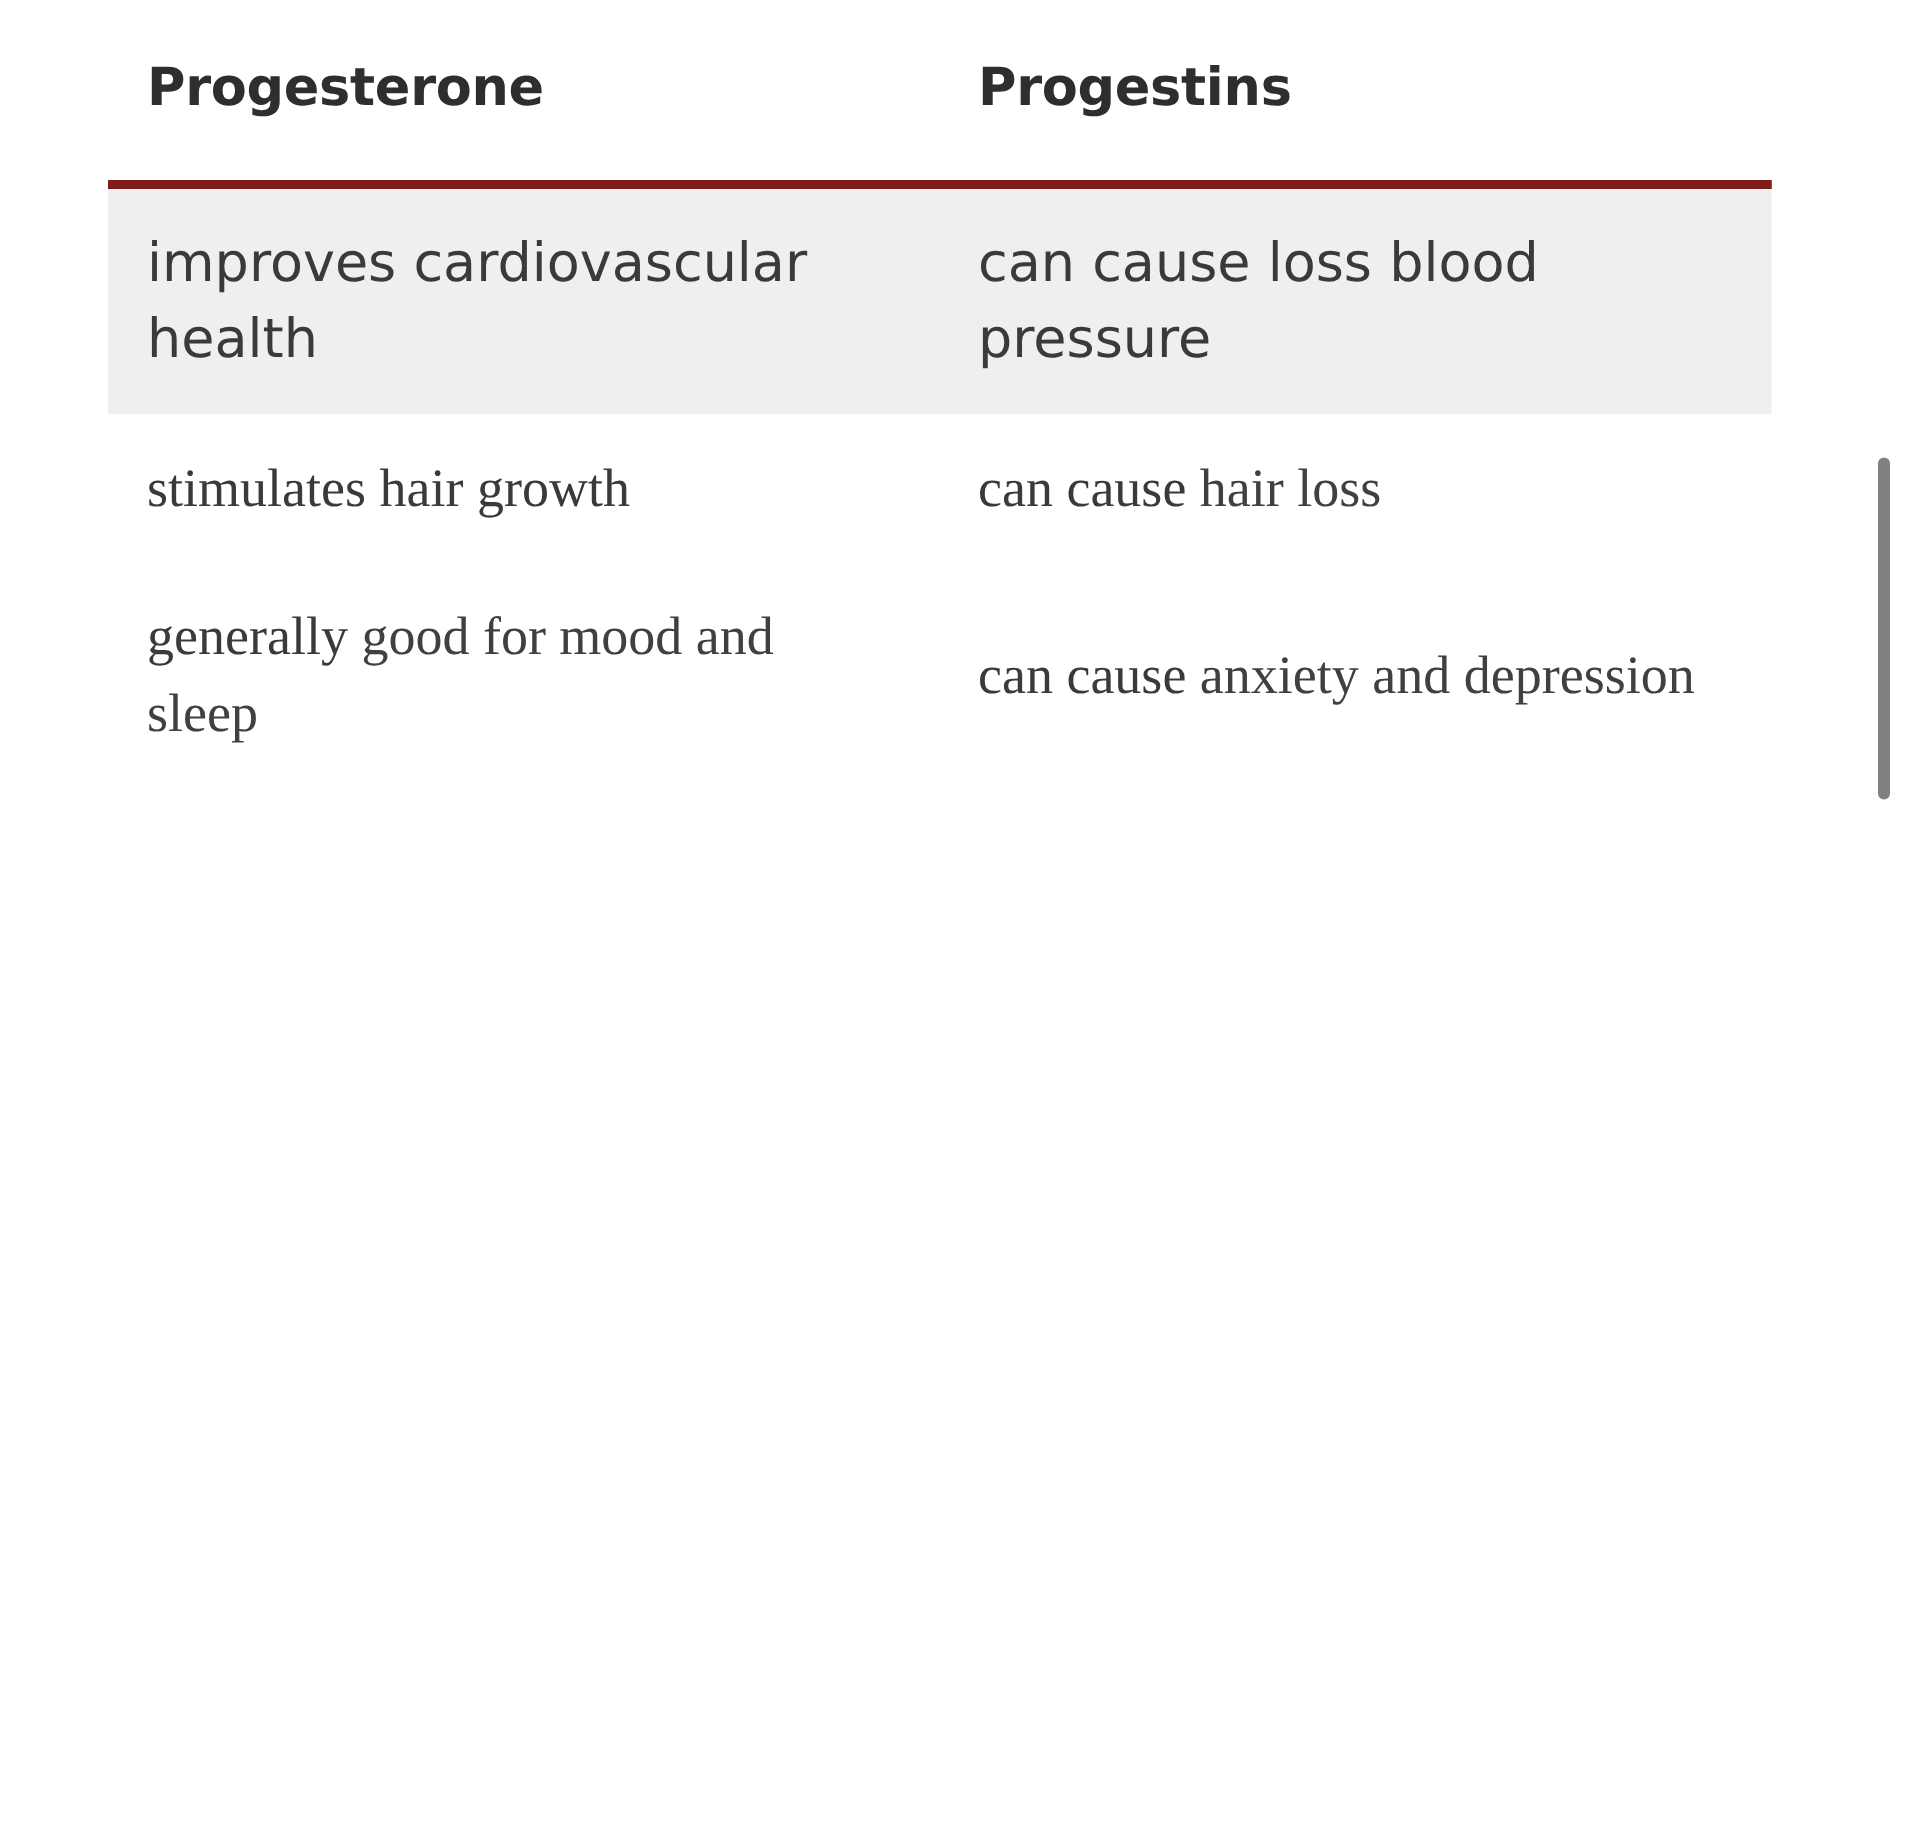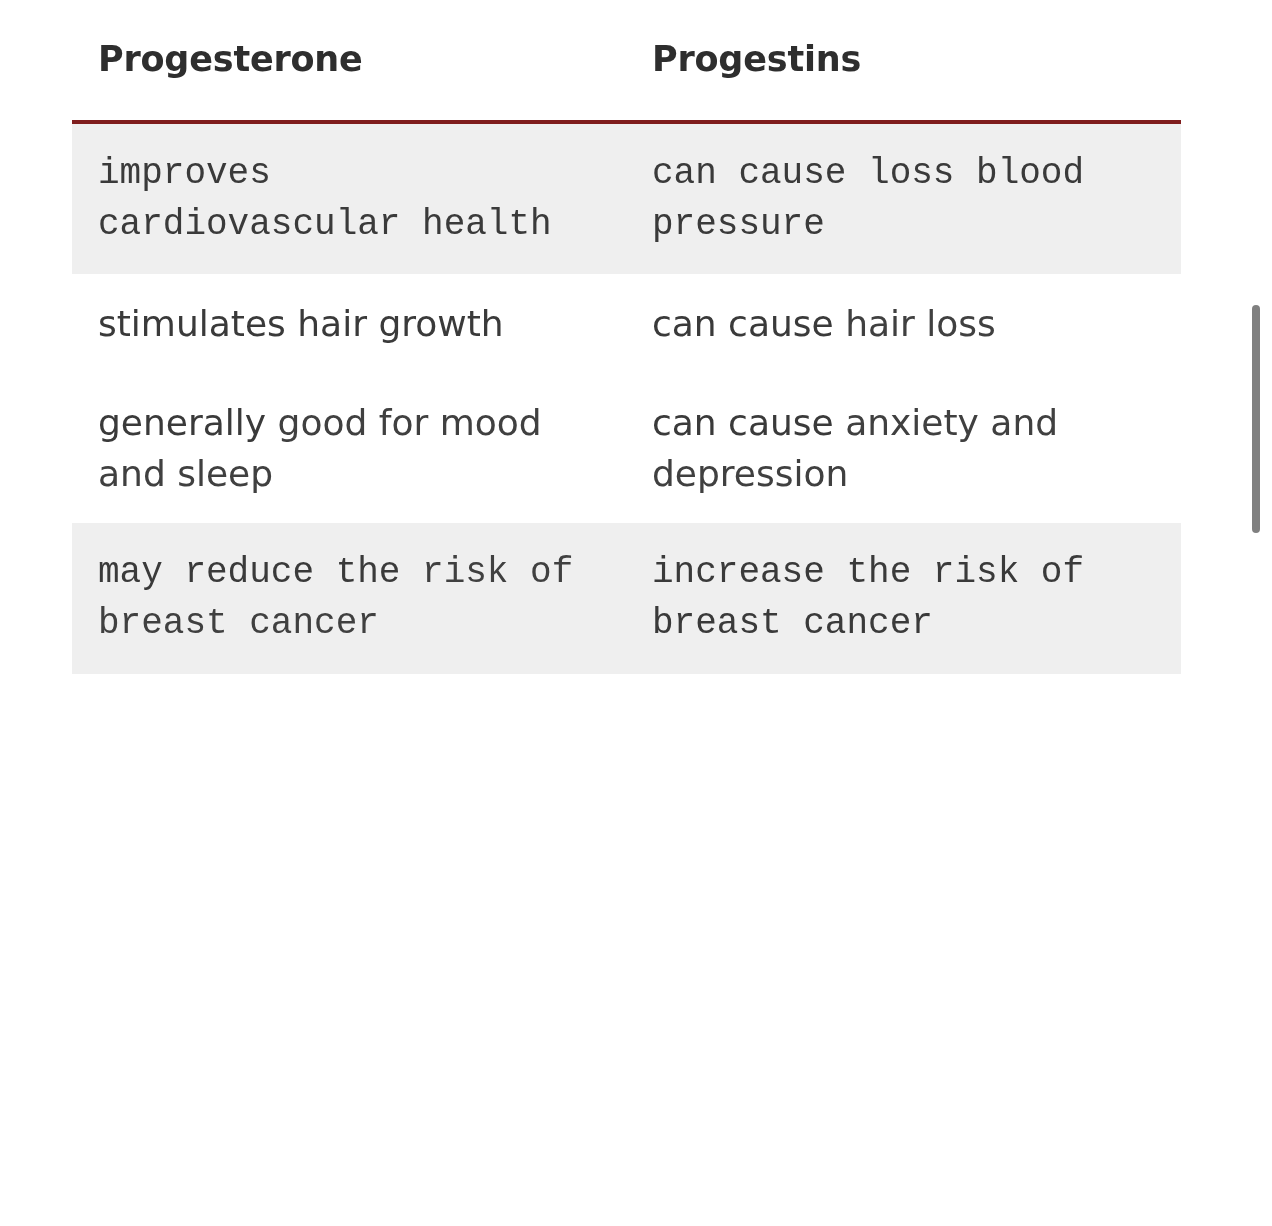--- a/index.html
+++ b/index.html
@@ -45,39 +45,39 @@
     font-size: 35px;
     line-height: 1.25;
     color: #2e2e2e;
     letter-spacing: -0.2px;
     padding: 38px 0 38px 26px;
     background: #ffffff;
     border: none;
   }
 
   thead tr {
-    border-bottom: 4px solid #7f1d1d;
+    border-bottom: 6px solid #7f1d1d;
   }
 
   tbody td {
     font-size: 36px;
     line-height: 1.42;
     color: #3a3a3a;
     padding: 24px 40px 24px 26px;
     vertical-align: middle;
     border: none;
   }
 
   tbody tr.shaded td {
     background: #efefef;
-    font-family: Liberation Mono, monospace;
   }
 
   tbody tr.plain td {
     background: #ffffff;
+    font-family: Liberation Serif, serif;
   }
 
   .hl {
     color: #404040;
   }
 
   
   .scrollbar-track {
     position: absolute;
     top: 0;
@@ -136,28 +136,20 @@
 
         <tr class="plain">
           <td>
             <span>generally </span><span class="hl">good for mood and sleep</span><span></span>
           </td>
           <td>
             <span>can cause </span><span class="hl">anxiety and depression</span><span></span>
           </td>
         </tr>
 
-        <tr class="shaded">
-          <td>
-            <span>may reduce the </span><span class="hl">risk of breast cancer</span><span></span>
-          </td>
-          <td>
-            <span>increase the risk of breast cancer</span><span class="hl"></span><span></span>
-          </td>
-        </tr>
 
       </tbody>
     </table>
   </div>
 
   <div class="scrollbar-track">
     <div class="scrollbar-thumb"></div>
   </div>
 
 </div>

